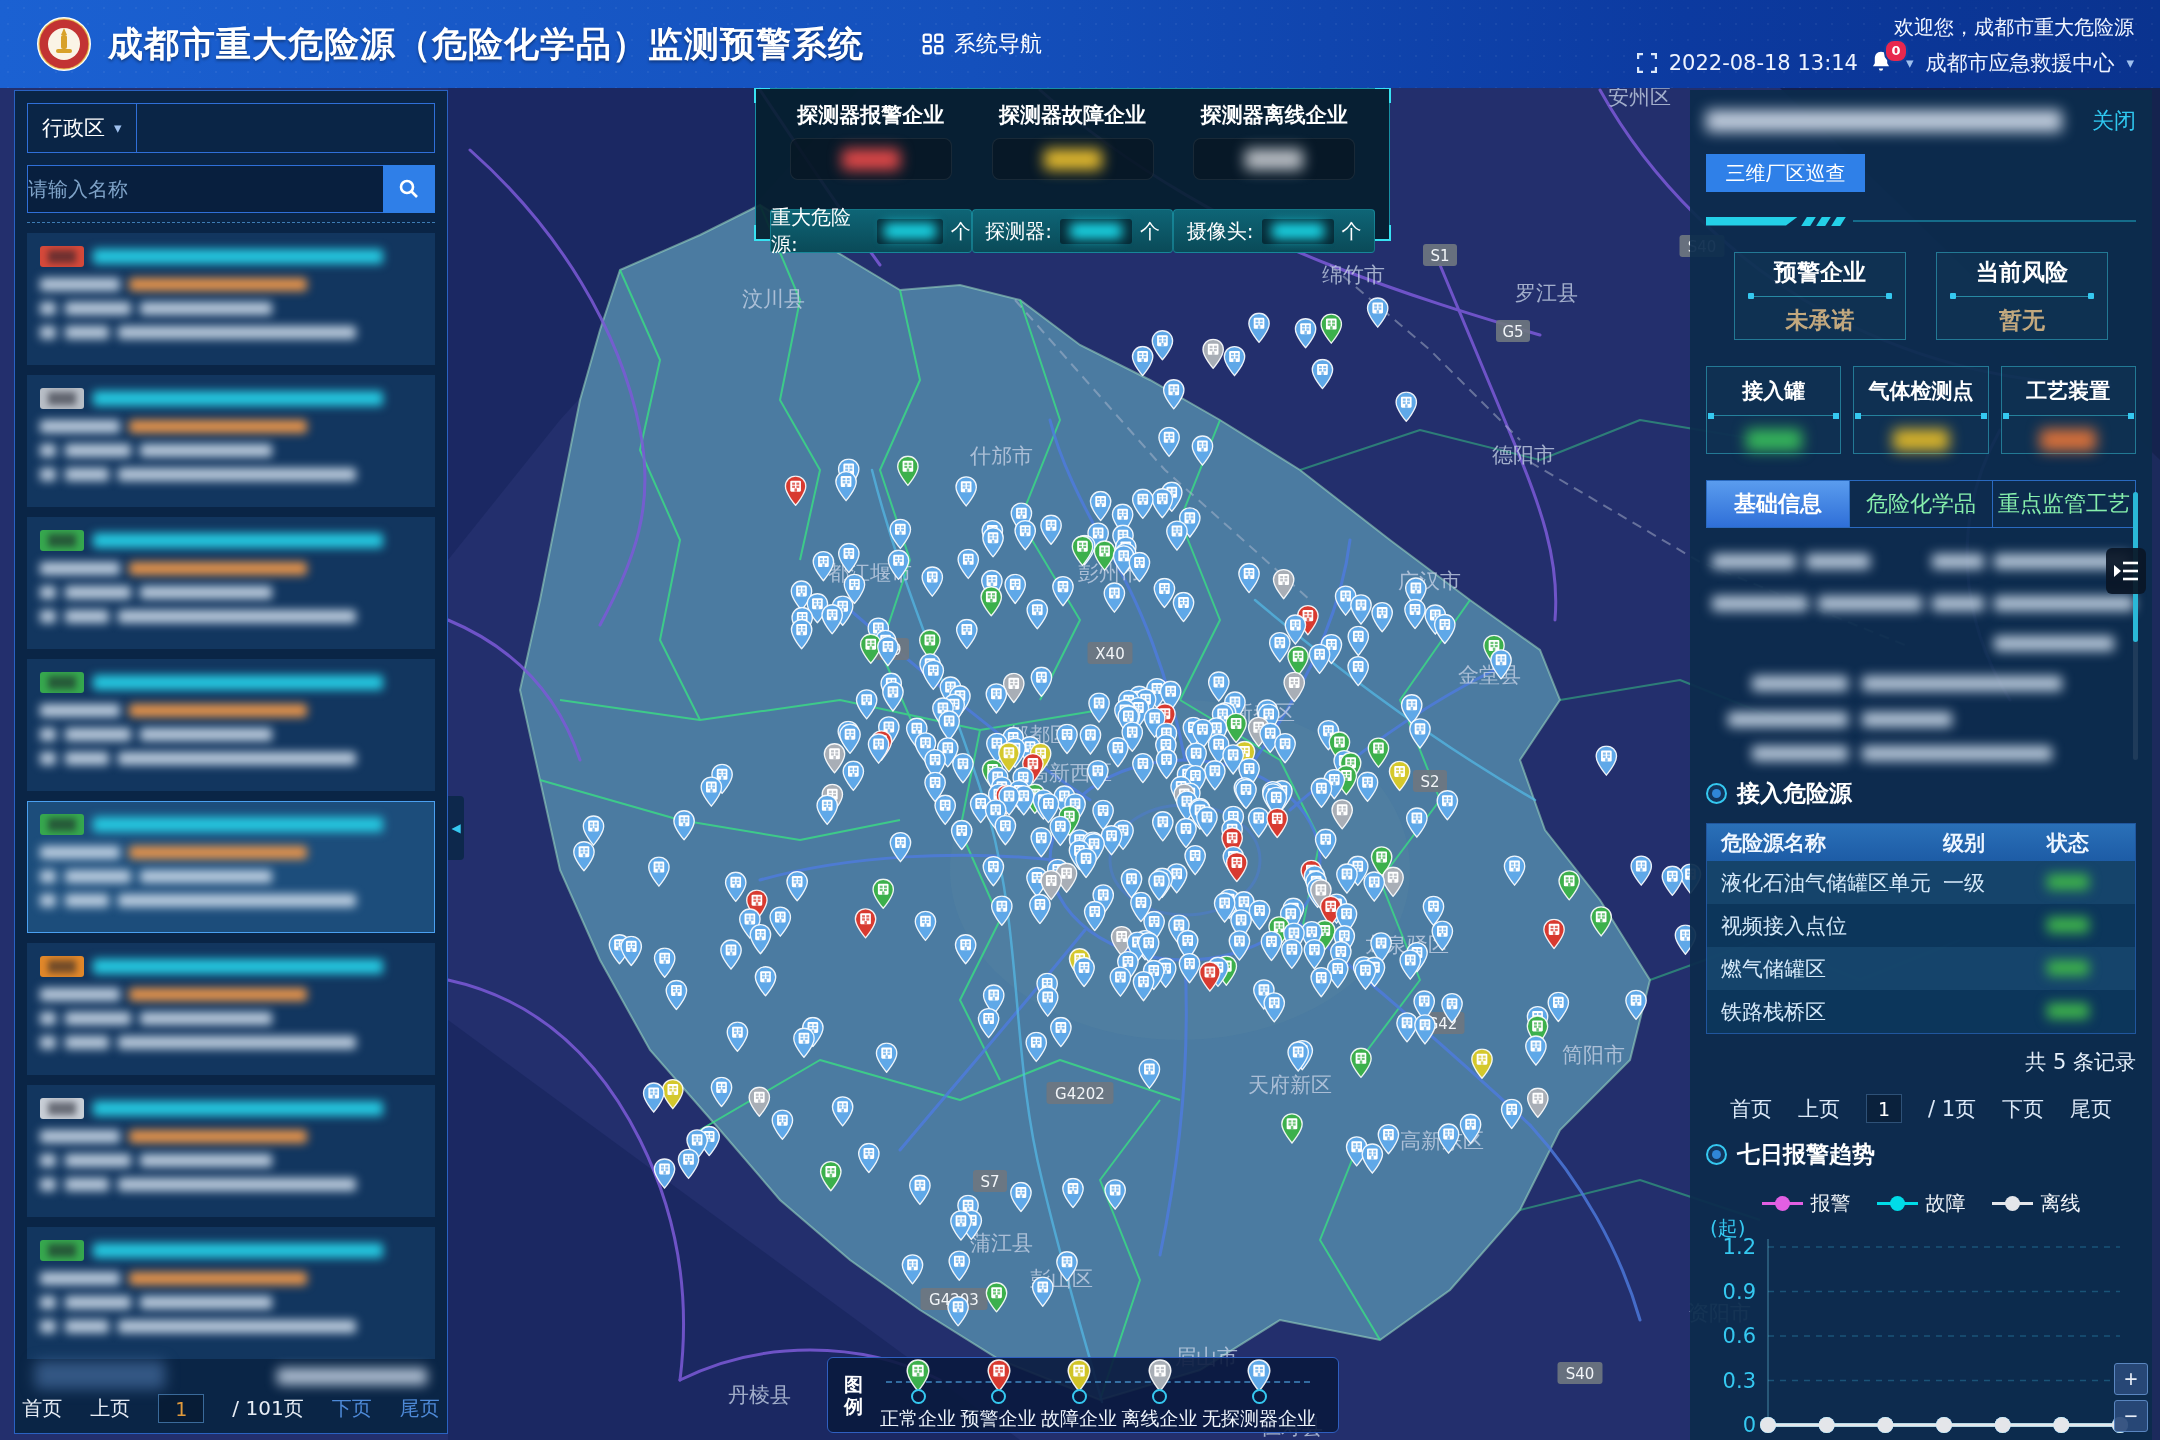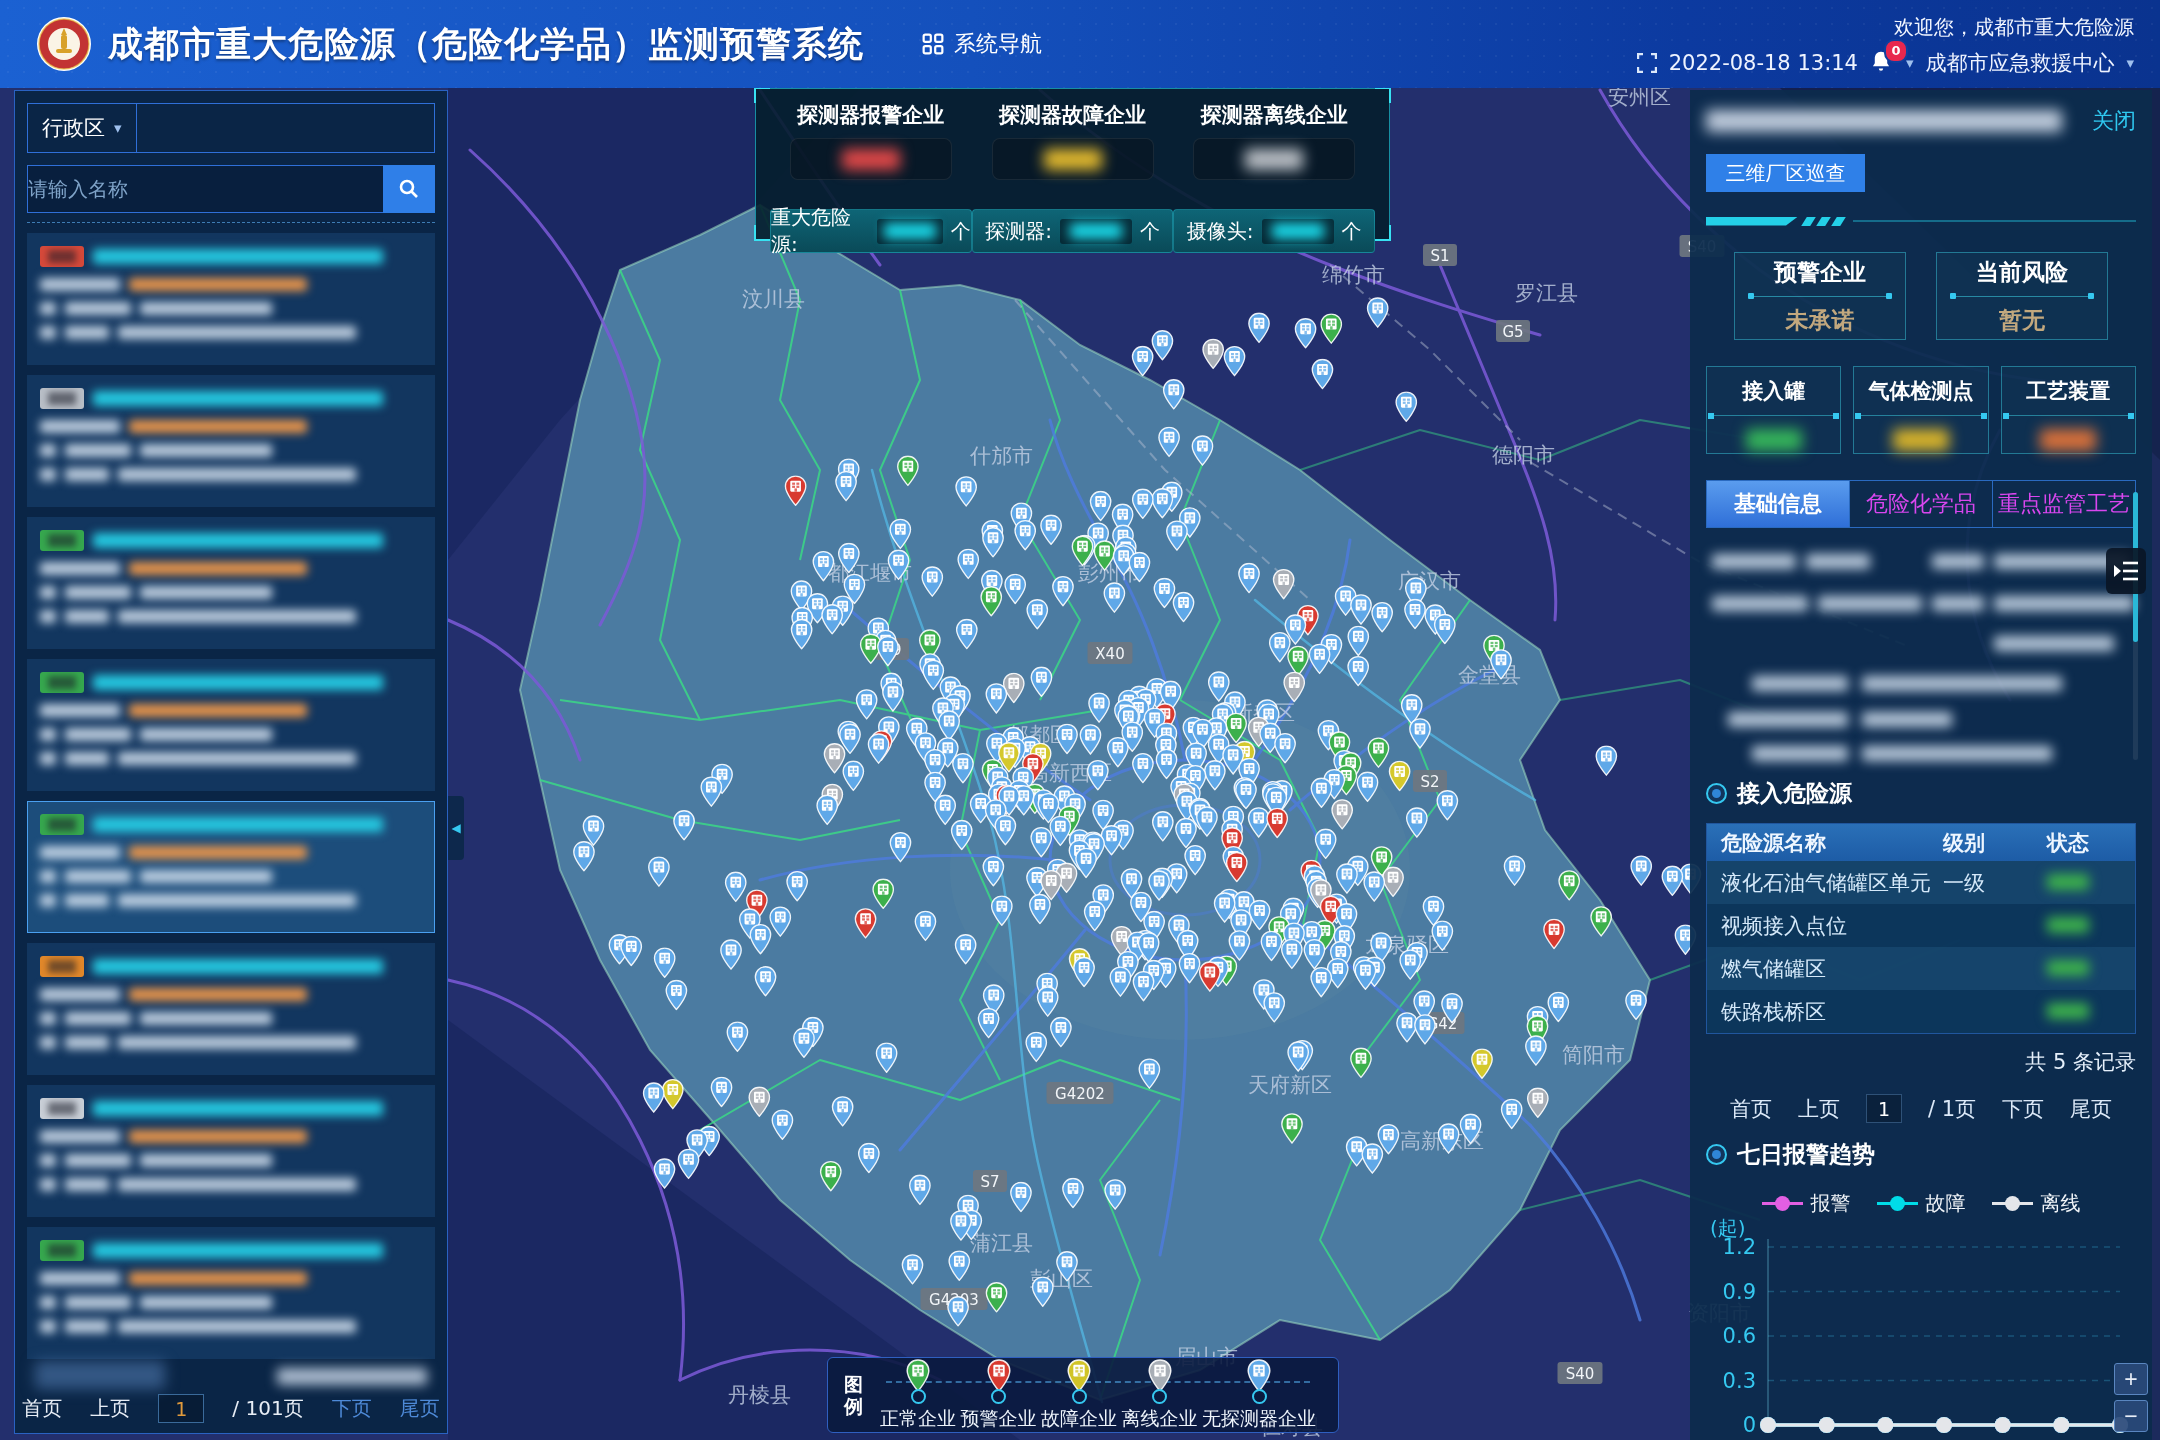--- a/index.html
+++ b/index.html
@@ -105,21 +105,21 @@
   .pline::before{left:-2px}.pline::after{right:-2px}
   .pval{font-size:23px;color:#c2a87e;font-weight:700}
   .gas-row{display:flex;gap:12px;margin-top:26px}
   .gcard{flex:1;height:88px;border:1px solid rgba(60,210,230,.45);text-align:center;padding-top:10px;box-sizing:border-box;background:rgba(20,60,92,.3);position:relative}
   .glabel{color:#fff;font-size:21px;font-weight:700}
   .gline{margin:10px 4px 0;height:1px;background:rgba(60,210,230,.5);position:relative}
   .gline::before,.gline::after{content:"";position:absolute;top:-2.5px;width:6px;height:6px;background:#35c8f0}
   .gline::before{left:-3px}.gline::after{right:-3px}
   .gval{margin:13px auto 0;width:56px;height:22px;border-radius:3px;filter:blur(7px)}
   .tabbar{display:flex;margin-top:26px;border:1px solid #2a6ac0;height:46px}
-  .tab{flex:1;display:flex;align-items:center;justify-content:center;color:#d946ef;font-size:22px;border-right:1px solid #2a6ac0;cursor:pointer;white-space:nowrap}
+  .tab{flex:1;display:flex;align-items:center;justify-content:center;color:#86efac;font-size:22px;border-right:1px solid #2a6ac0;cursor:pointer;white-space:nowrap}
   .tab:last-child{border-right:none}
   .tab.active{background:linear-gradient(180deg,#5a9cee,#2f6fd8);color:#fff;font-weight:700}
   .fields{margin-top:22px;position:relative;height:212px}
   .bf{position:absolute;height:15px;border-radius:3px;filter:blur(6px);background:rgba(212,226,241,.85)}
   .sec-head{display:flex;align-items:center;gap:10px;margin-top:16px;color:#fff;font-size:23px;font-weight:700}
   .radio-icon{width:17px;height:17px;border:2px solid #35c8f0;border-radius:50%;position:relative;flex:none;background:#12355c}
   .radio-icon::after{content:"";position:absolute;left:4px;top:4px;width:9px;height:9px;border-radius:50%;background:#2f86d8}
   .hz-table{margin-top:14px;border:1px solid rgba(42,106,192,.7)}
   .ht-row{display:flex;height:43px;align-items:center;padding:0 14px;font-size:21px;color:#d5e9fa;cursor:pointer}
   .ht-row.head{background:linear-gradient(180deg,#2a70b8,#1d5ca6);color:#eef6ff;font-weight:700;height:37px;cursor:default}

